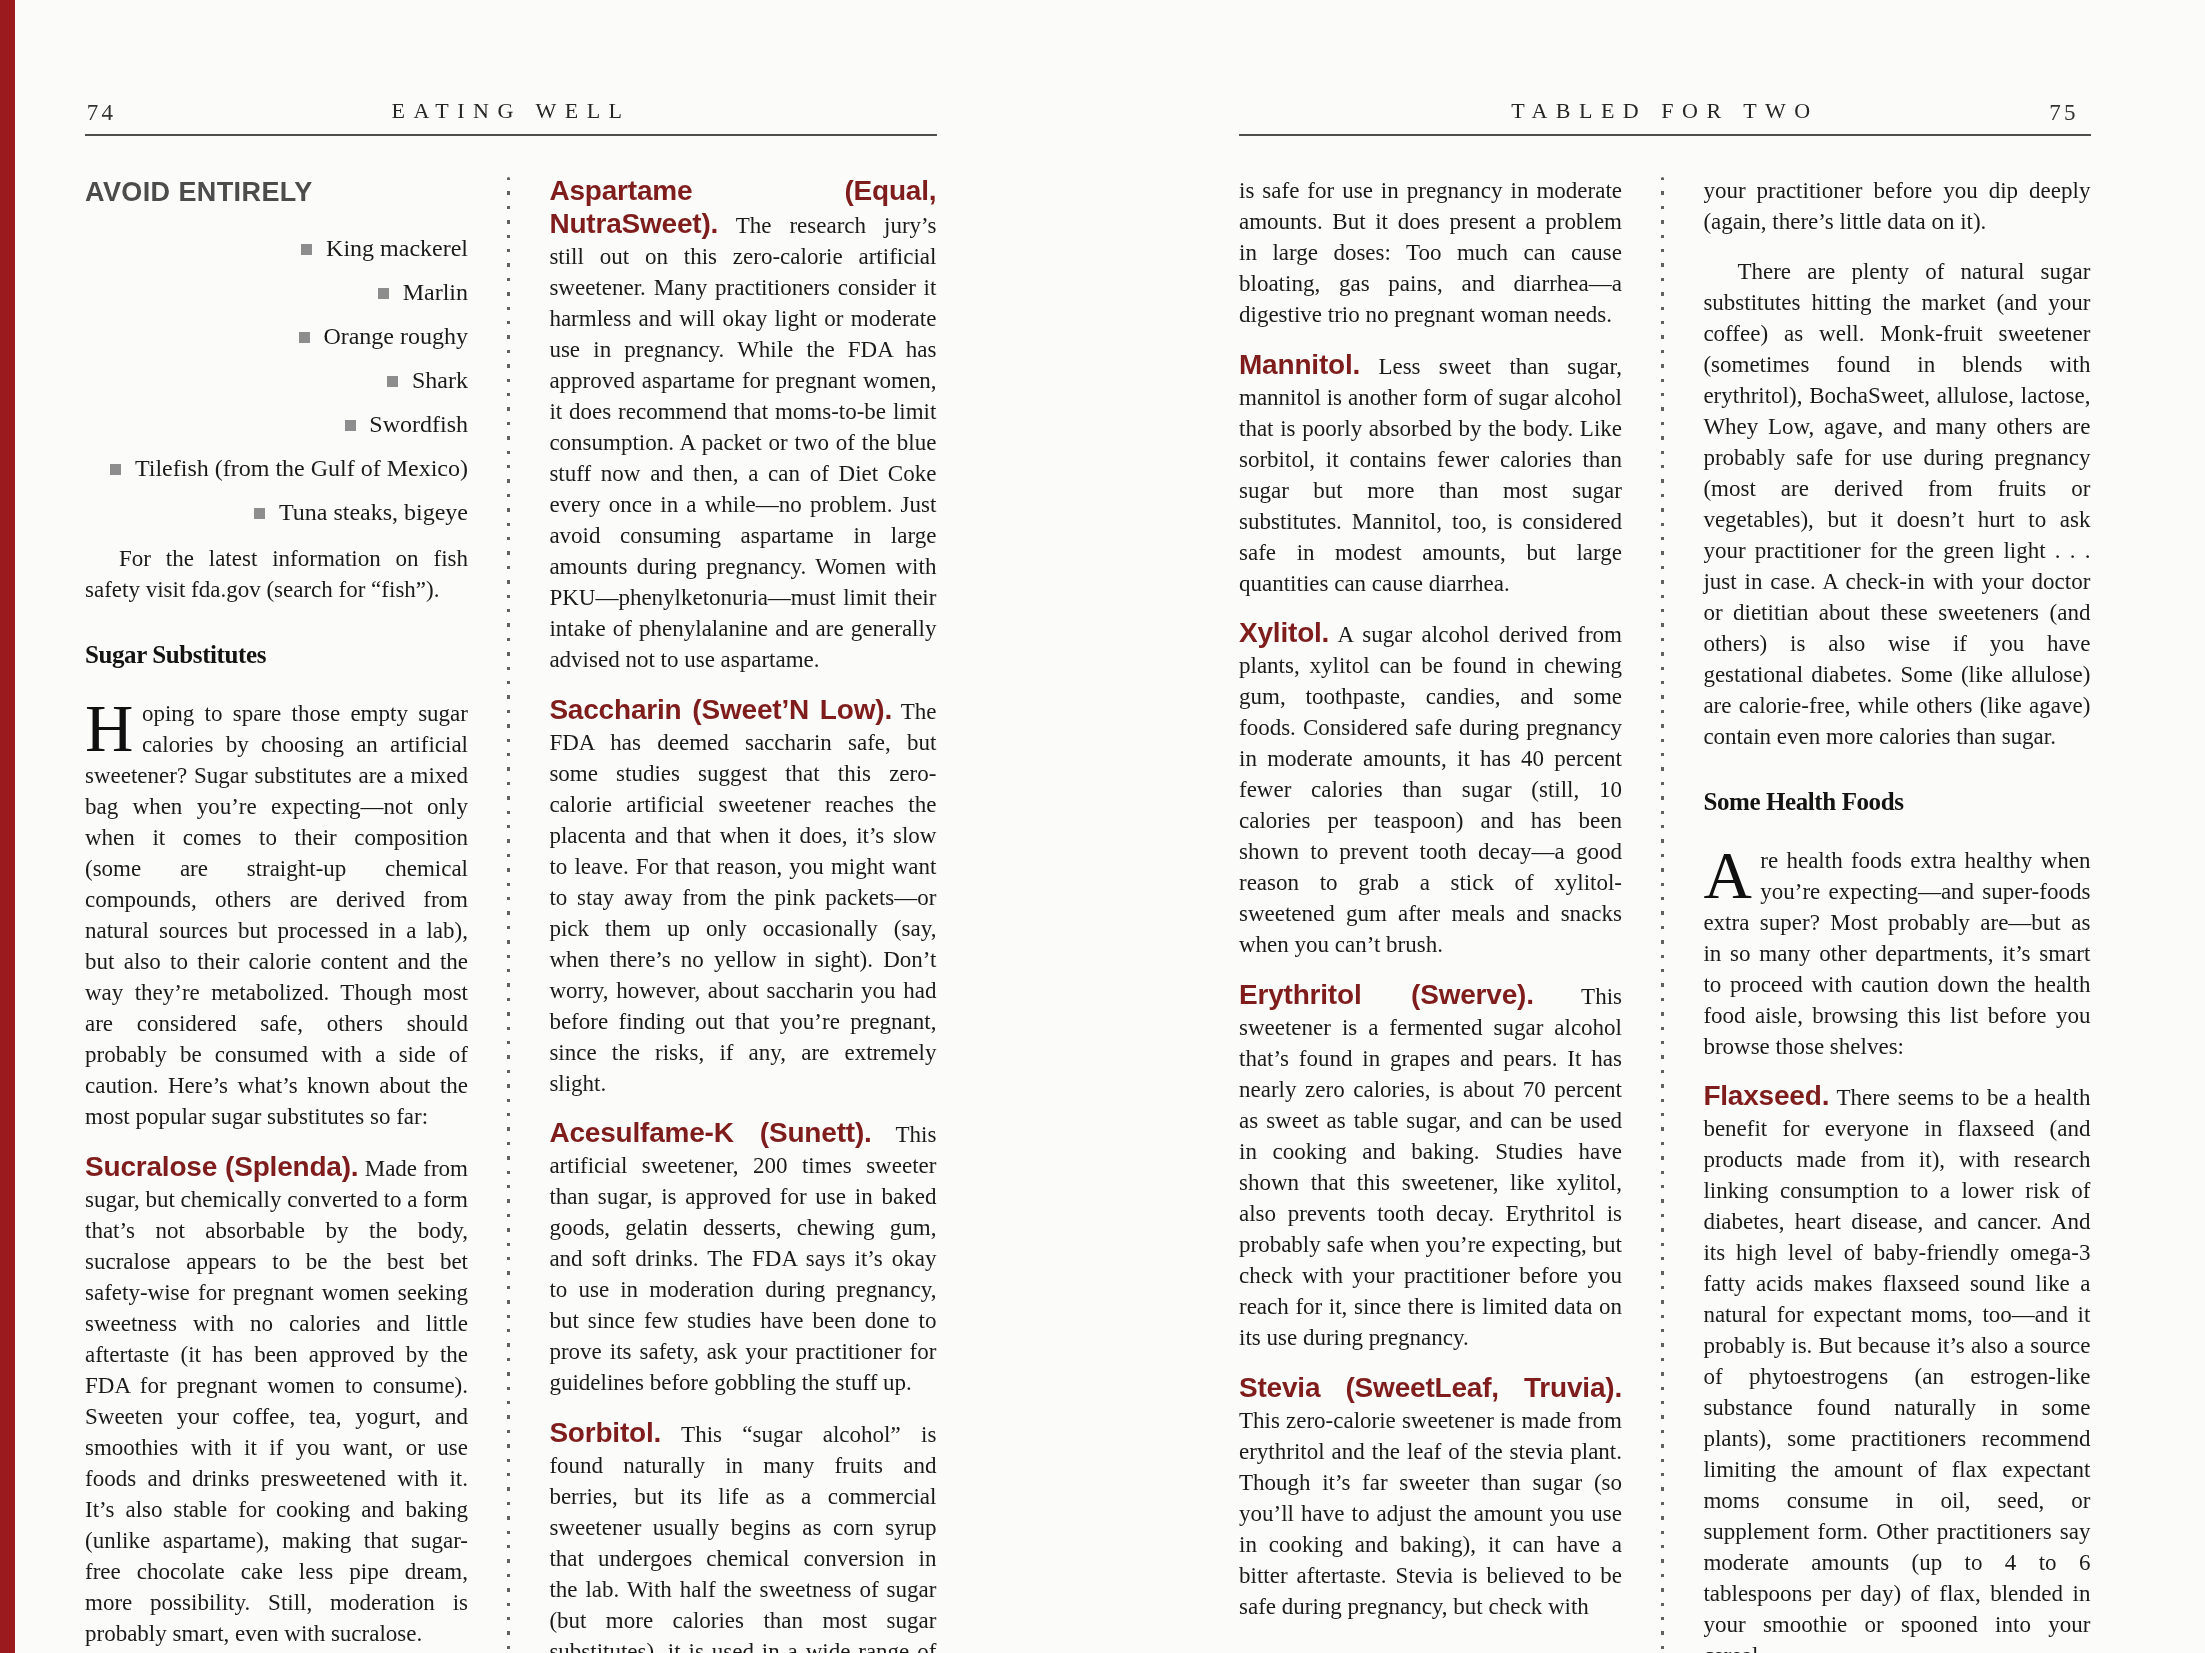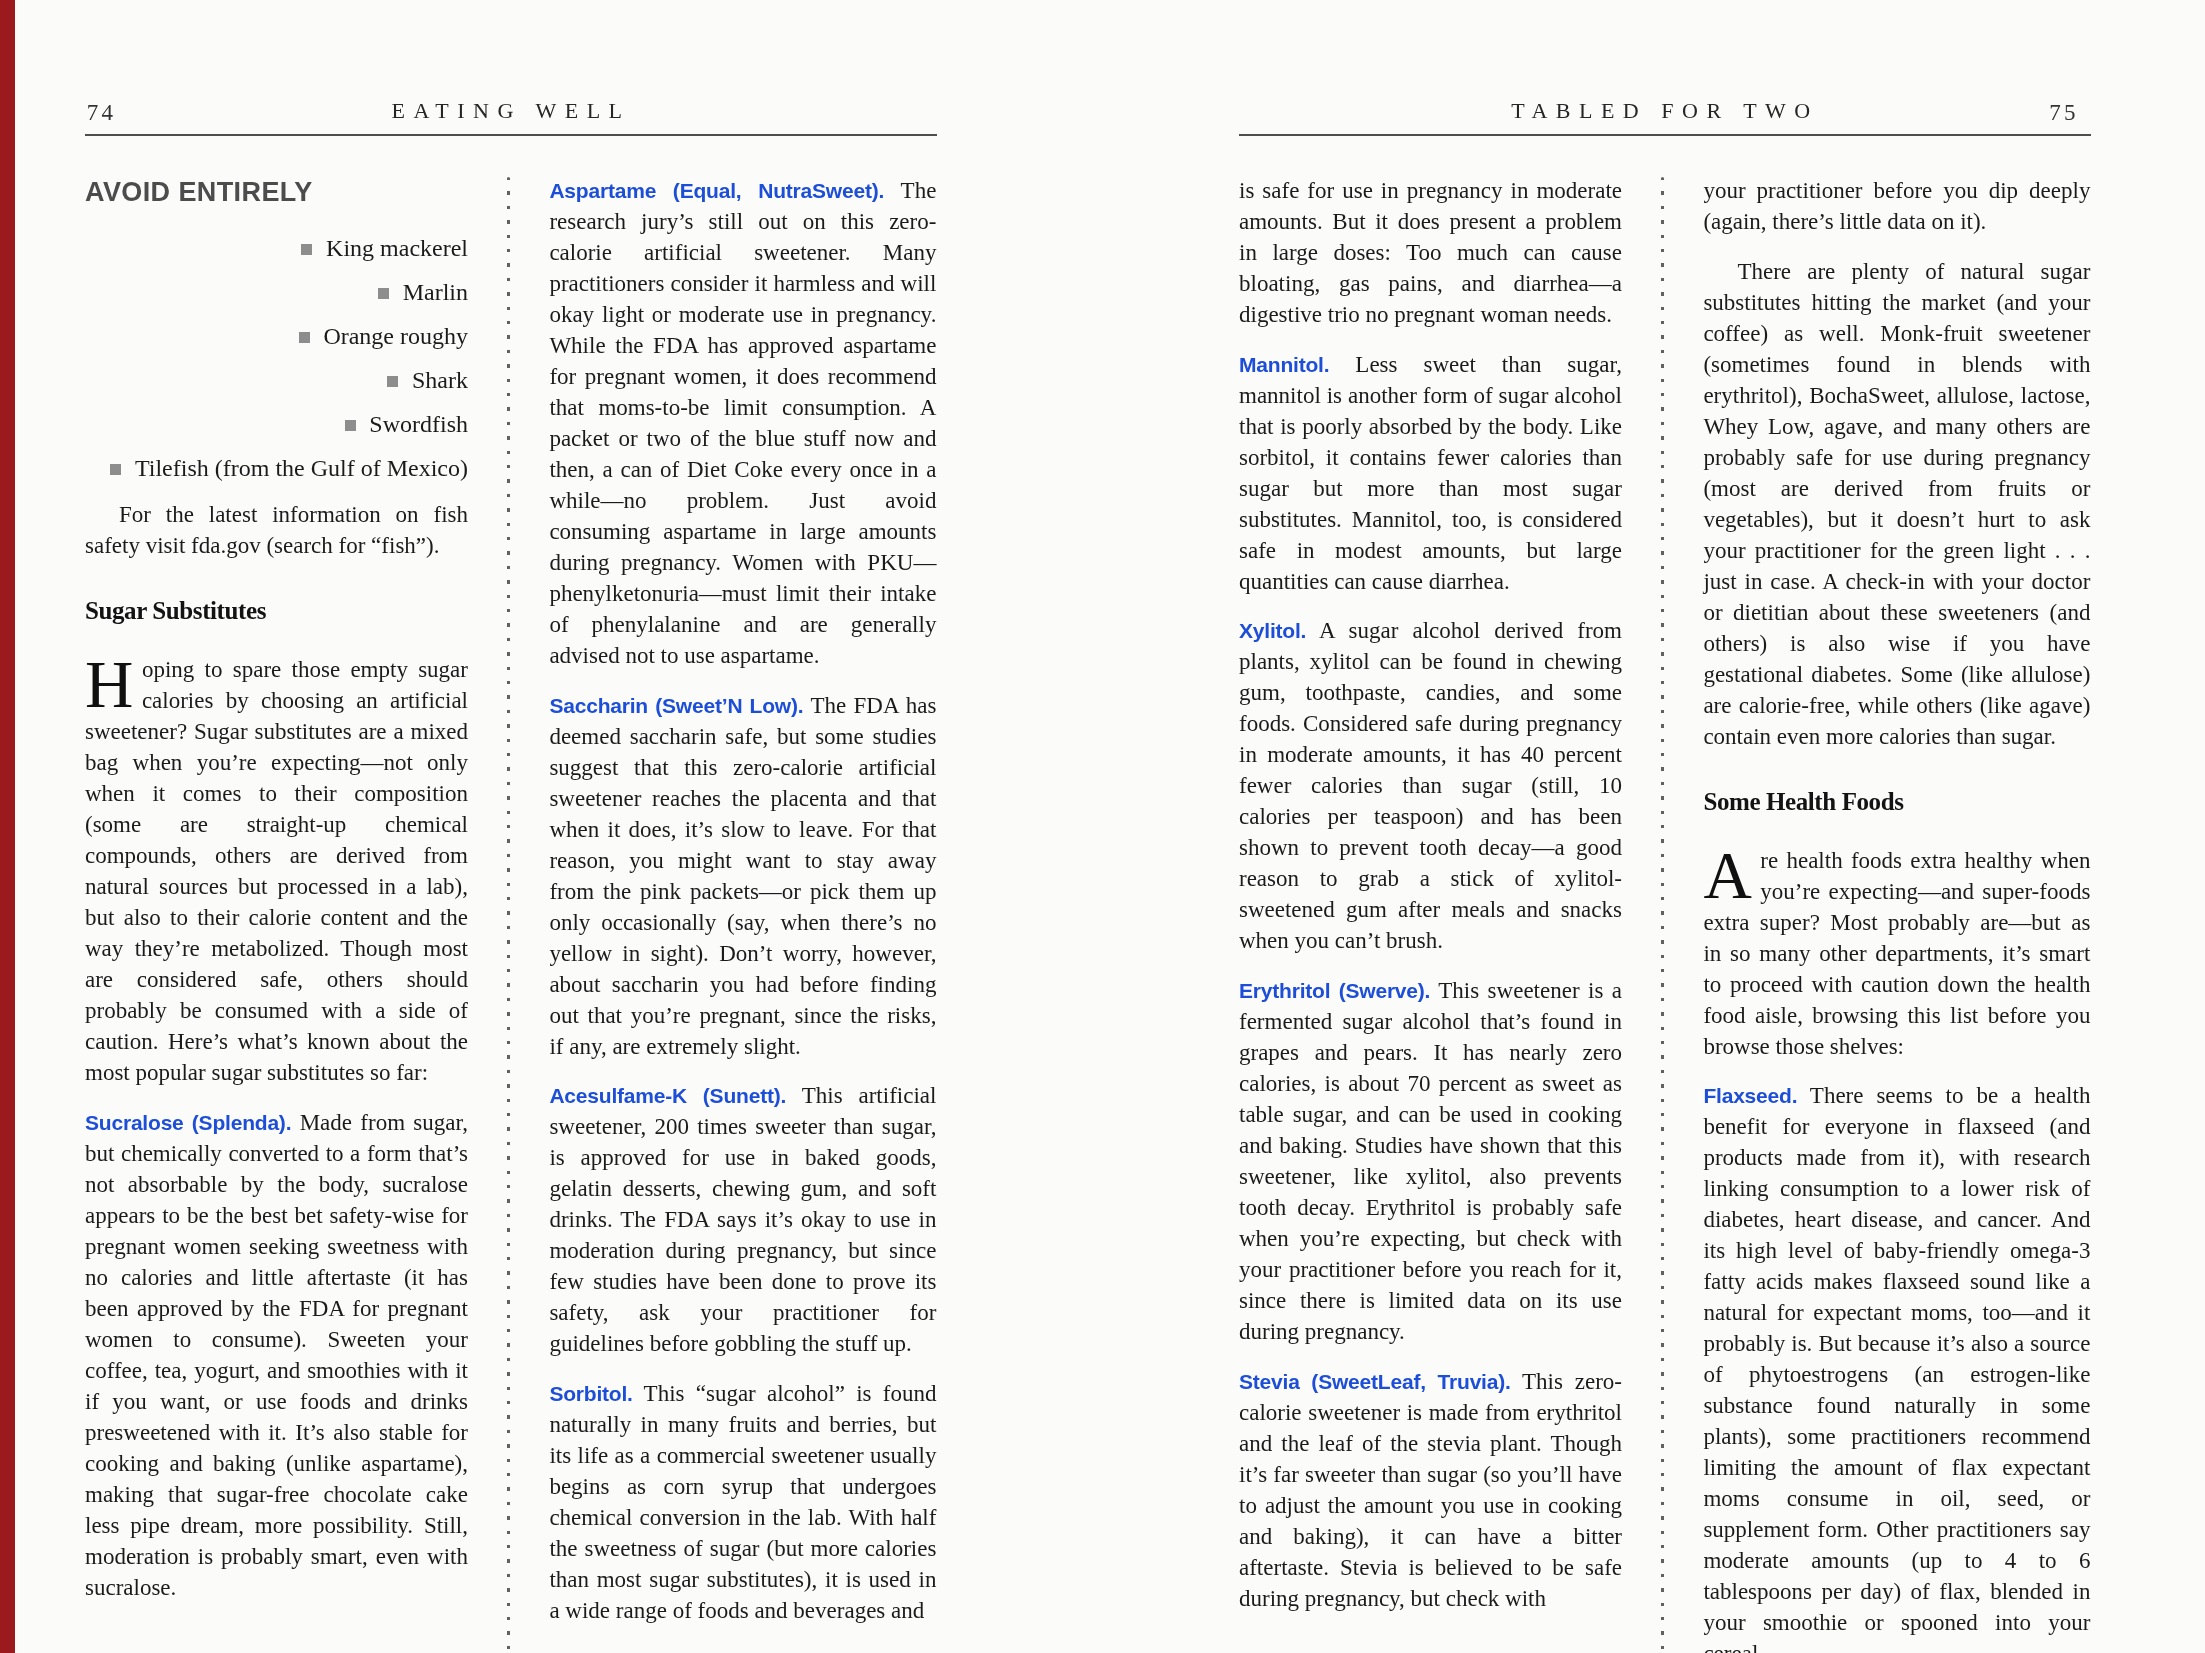--- a/index.html
+++ b/index.html
@@ -18,22 +18,22 @@
   .pg-num.right{right:12px;}
   .pg-title{position:absolute;top:10.2px;left:0;right:0;text-align:center;
     font-size:22px;letter-spacing:8.5px;color:#262626;}
   .cols{display:flex;margin-top:39px;height:1479px;overflow:hidden;}
   .col{width:383px;text-align:justify;font-size:23px;line-height:31px;}
   .col.right-col{width:387px;}
   .divider{flex:none;width:3.4px;margin:1.7px 39px 0 39px;border-radius:1.7px;
     background:repeating-linear-gradient(to bottom,#616161 0 3.4px,transparent 3.4px 14.4px);}
   .para{margin:0 0 18.7px 0;}
   .para:last-child{margin-bottom:0;}
-  .lead{font-family:"Liberation Sans", sans-serif;font-weight:700;font-size:21px;
-    color:#1d4ed8;letter-spacing:-0.2px;}
+  .lead{font-family:"Liberation Sans", sans-serif;font-weight:700;font-size:28px;
+    color:#7f1d1d;letter-spacing:-0.2px;}
   .avoid-label{font-family:"Liberation Sans", sans-serif;font-weight:700;font-size:27px;
     color:#4c4c4c;text-align:left;margin:1.7px 0 18.7px 0;letter-spacing:0.4px;}
   ul.fish{list-style:none;margin:0 0 8.5px 0;padding:0;text-align:left;}
   ul.fish li{font-size:24px;line-height:44px;white-space:nowrap;text-align:right;}
   .sq{display:inline-block;width:11px;height:11px;background:#8d8d8d;
     margin-right:13.6px;vertical-align:1.7px;}
   .note{text-indent:34px;margin:3.4px 0 0 0;}
   h2.section{font-family:"Liberation Serif", serif;font-weight:700;font-size:25px;
     line-height:42px;margin:29px 0 22px 0;text-align:left;letter-spacing:-0.4px;color:#131313;}
   .dropcap{float:left;font-size:67px;line-height:52px;padding:4.2px 8.5px 0 0;color:#101010;}
@@ -55,20 +55,21 @@
 
       <div class="col">
         <div class="avoid-label">AVOID ENTIRELY</div>
         <ul class="fish">
           <li><span class="sq"></span><span>King mackerel</span></li>
           <li><span class="sq"></span><span>Marlin</span></li>
           <li><span class="sq"></span><span>Orange roughy</span></li>
           <li><span class="sq"></span><span>Shark</span></li>
           <li><span class="sq"></span><span>Swordfish</span></li>
           <li><span class="sq"></span><span>Tilefish (from the Gulf of Mexico)</span></li>
+          <li><span class="sq"></span><span>Tuna steaks, bigeye</span></li>
         </ul>
         <p class="para note">For the latest information on fish safety visit fda.gov (search for “fish”).</p>
         <h2 class="section">Sugar Substitutes</h2>
         <p class="para"><span class="dropcap">H</span><span>oping to spare those empty sugar calories by choosing an artificial sweetener? Sugar substitutes are a mixed bag when you’re expecting—not only when it comes to their composition (some are straight-up chemical compounds, others are derived from natural sources but processed in a lab), but also to their calorie content and the way they’re metabolized. Though most are considered safe, others should probably be consumed with a side of caution. Here’s what’s known about the most popular sugar substitutes so far:</span></p>
         <p class="para"><span class="lead">Sucralose (Splenda).</span> <span>Made from sugar, but chemically converted to a form that’s not absorbable by the body, sucralose appears to be the best bet safety-wise for pregnant women seeking sweetness with no calories and little aftertaste (it has been approved by the FDA for pregnant women to consume). Sweeten your coffee, tea, yogurt, and smoothies with it if you want, or use foods and drinks presweetened with it. It’s also stable for cooking and baking (unlike aspartame), making that sugar-free chocolate cake less pipe dream, more possibility. Still, moderation is probably smart, even with sucralose.</span></p>
       </div>
 
       <div class="divider"></div>
 
       <div class="col right-col">

